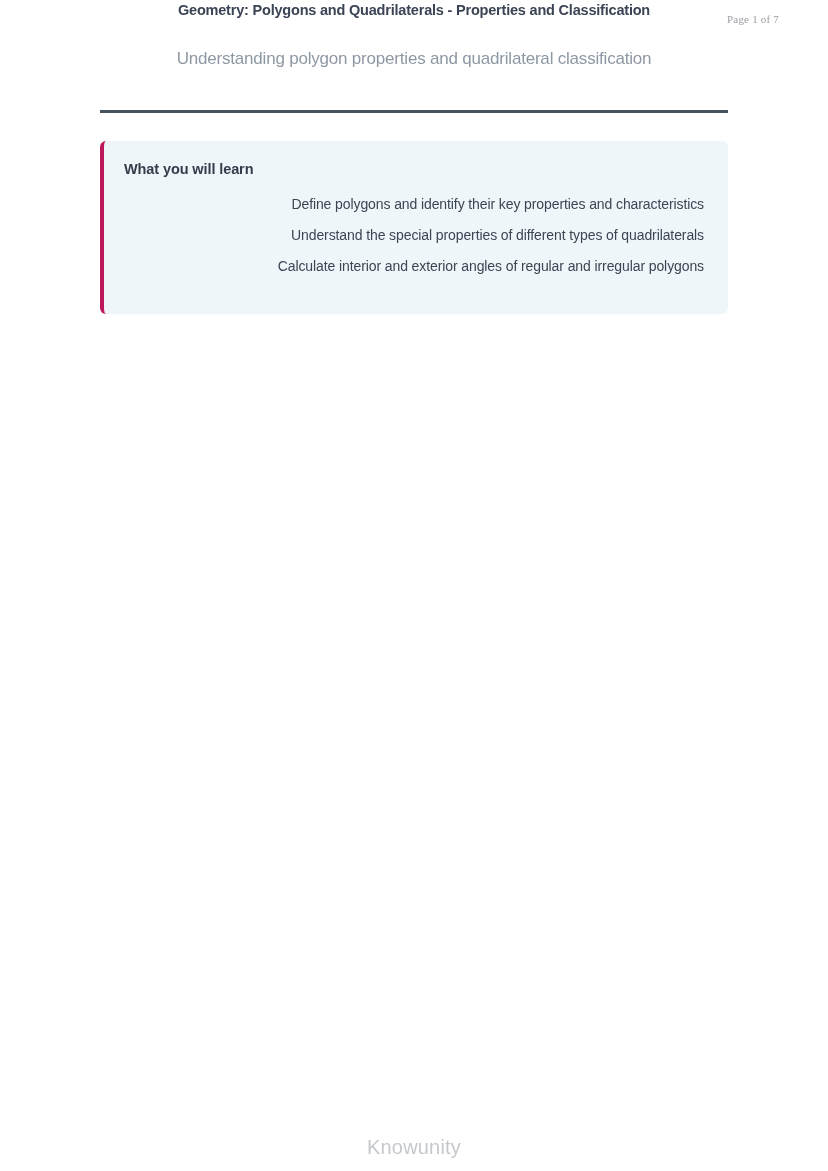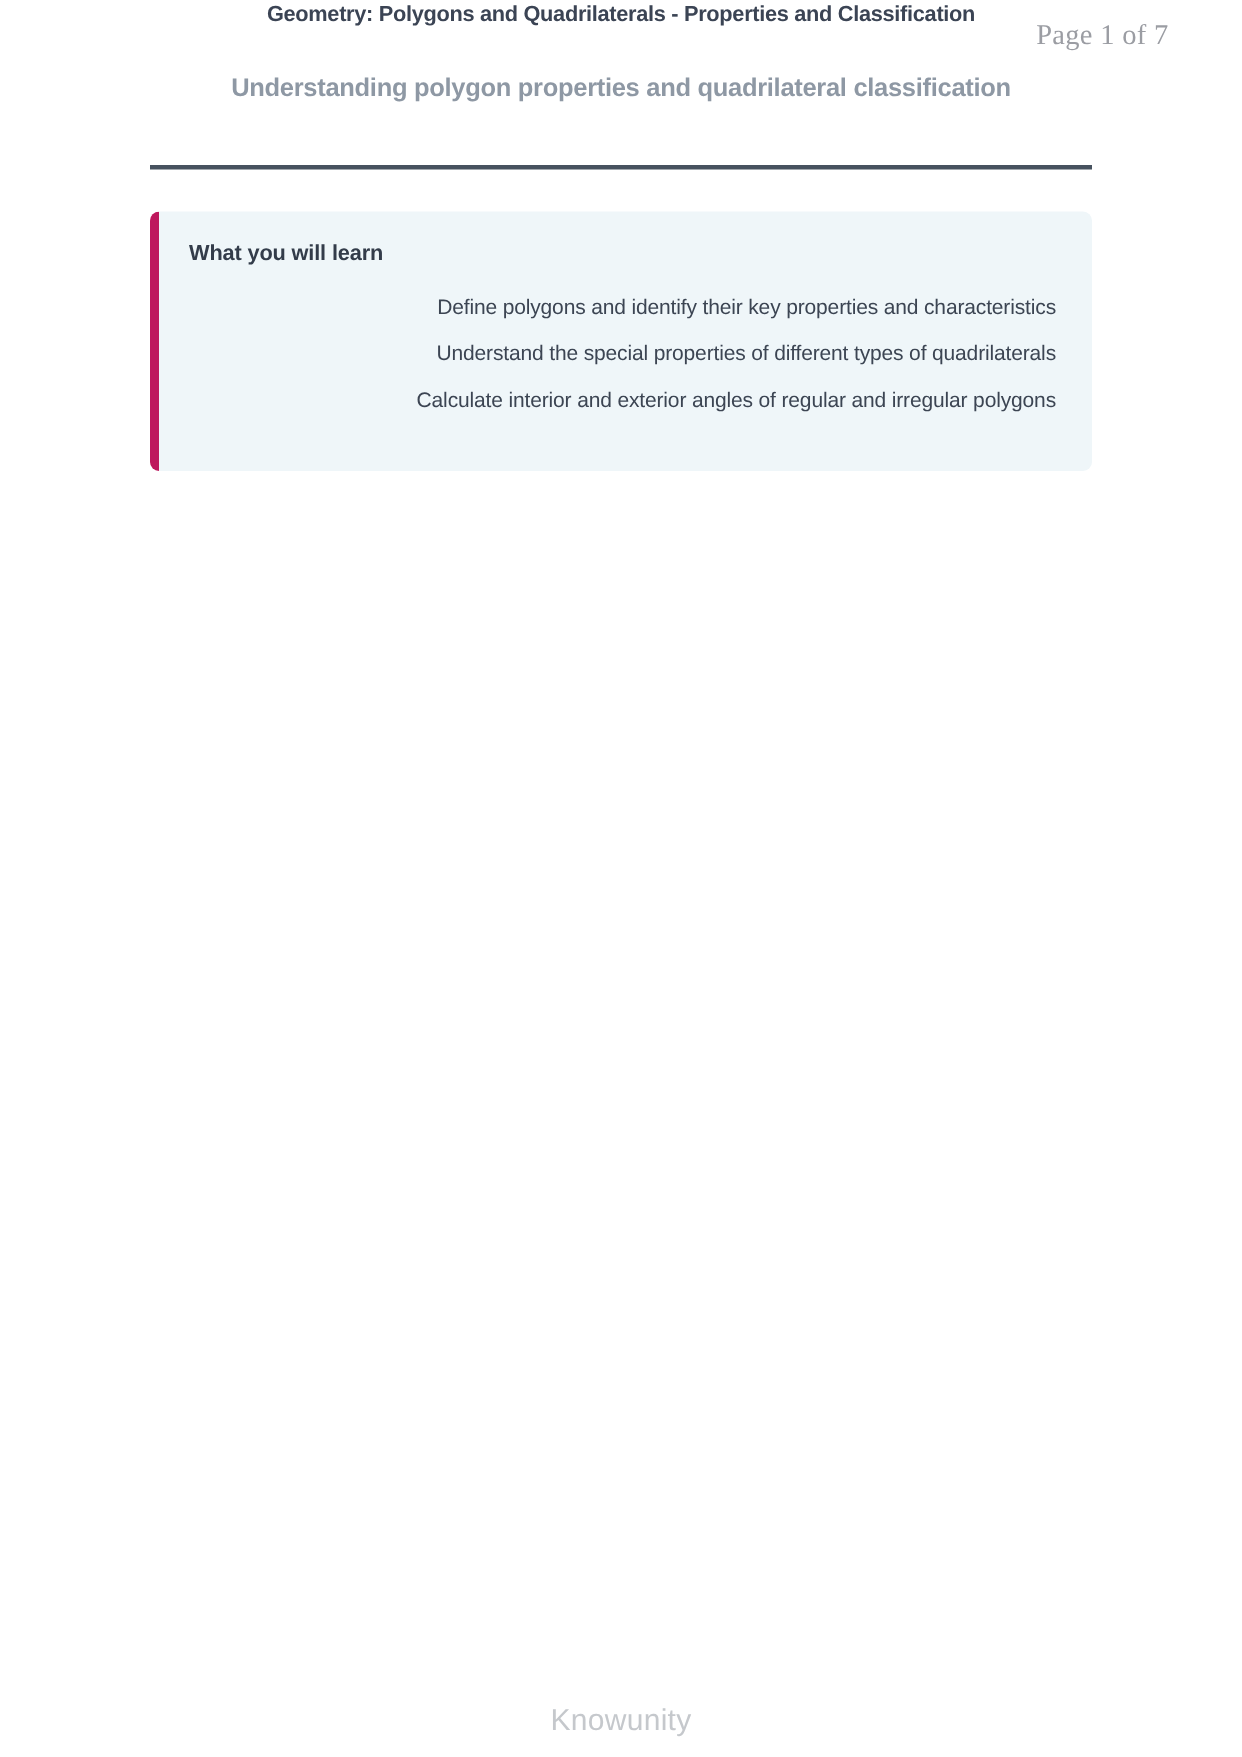--- a/index.html
+++ b/index.html
@@ -15,56 +15,56 @@
   .page {
     width: 828px;
     height: 1171px;
     position: relative;
   }
   .page-indicator {
     position: absolute;
     top: 13px;
     right: 49px;
     font-family: "Liberation Serif", serif;
-    font-size: 19px;
+    font-size: 11px;
     color: #9b9da3;
     letter-spacing: 0.2px;
   }
   .content {
     padding: 0 100px;
   }
   .doc-title {
     margin: 0;
     text-align: center;
     font-size: 14.5px;
     font-weight: 700;
     line-height: 20px;
     color: #3b4454;
     letter-spacing: -0.2px;
   }
   .doc-subtitle {
     margin: 28px 0 0 0;
     text-align: center;
     font-size: 17px;
-    font-weight: 700;
+    font-weight: 400;
     line-height: 22px;
     color: #8e98a4;
     letter-spacing: -0.2px;
   }
   .divider {
     margin: 40px 0 0 0;
     border: none;
     border-top: 3px solid #47525f;
     height: 0;
     width: 100%;
   }
   .learn-box {
     margin-top: 28px;
     background: #eff6f9;
-    border-left: 6px solid #be185d;
+    border-left: 4px solid #be185d;
     border-radius: 6px;
     padding: 19px 24px 32px 20px;
   }
   .learn-heading {
     margin: 0;
     font-size: 14.5px;
     font-weight: 700;
     line-height: 18px;
     color: #333c4a;
     letter-spacing: -0.1px;

